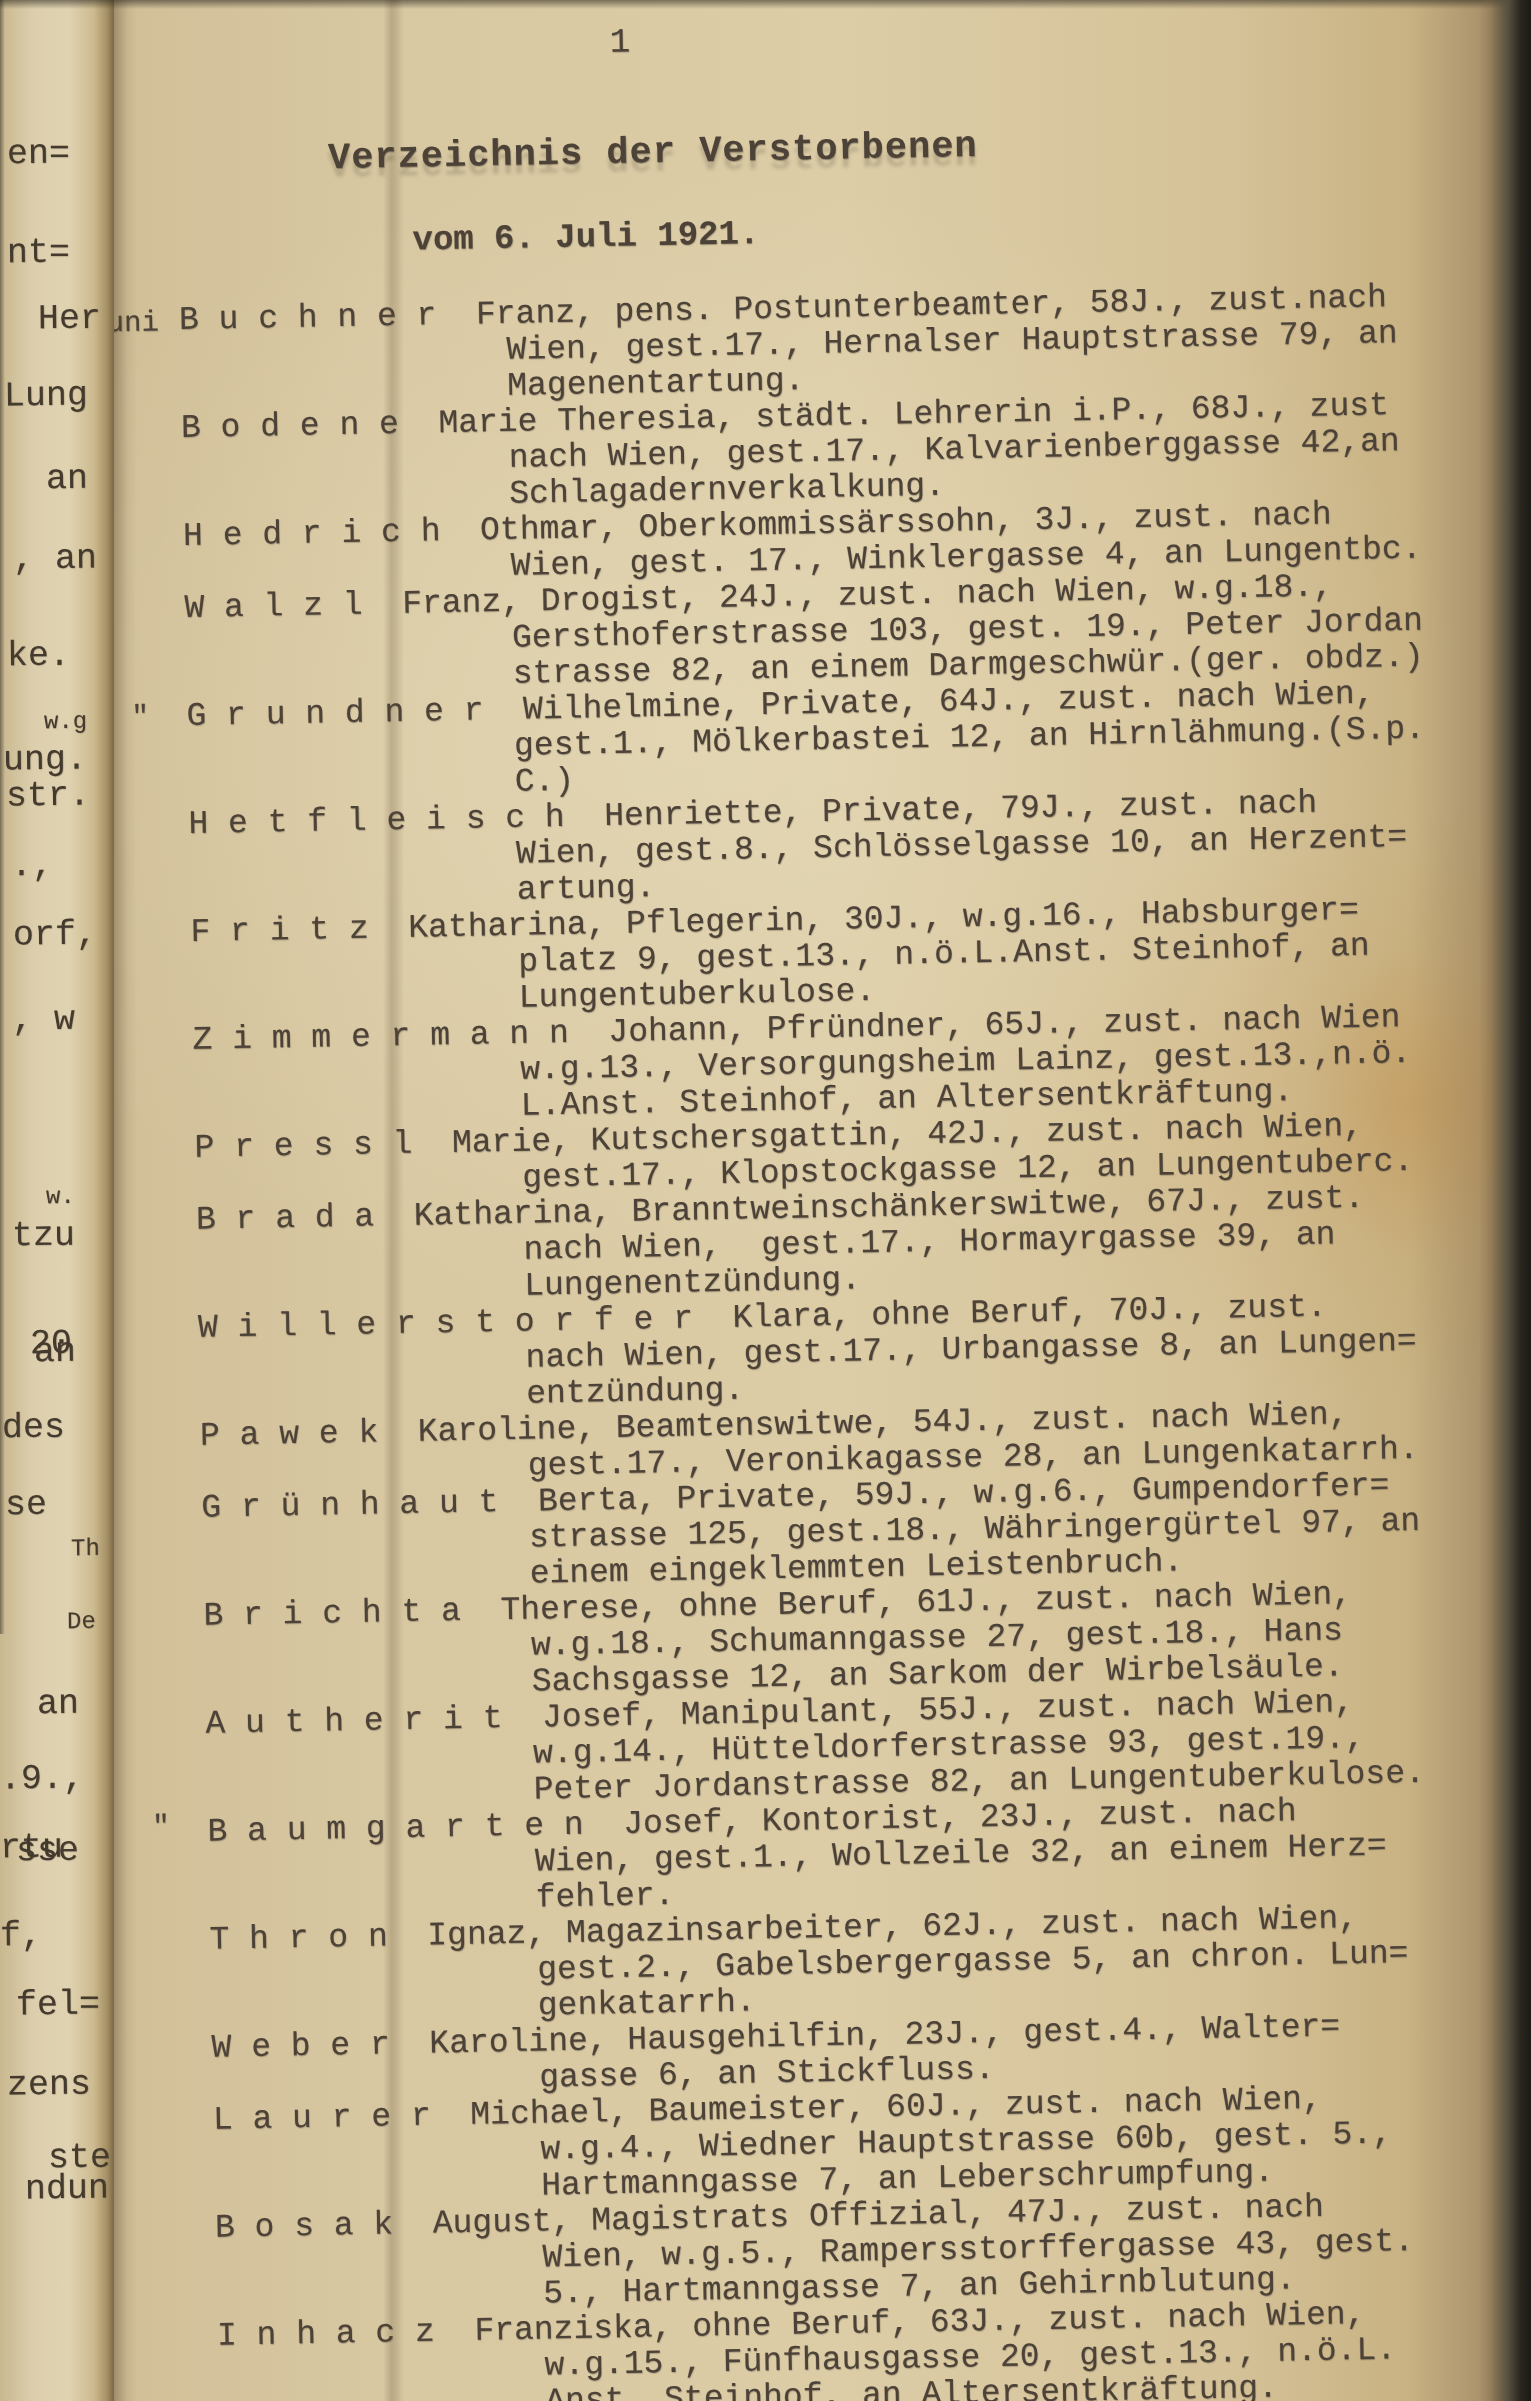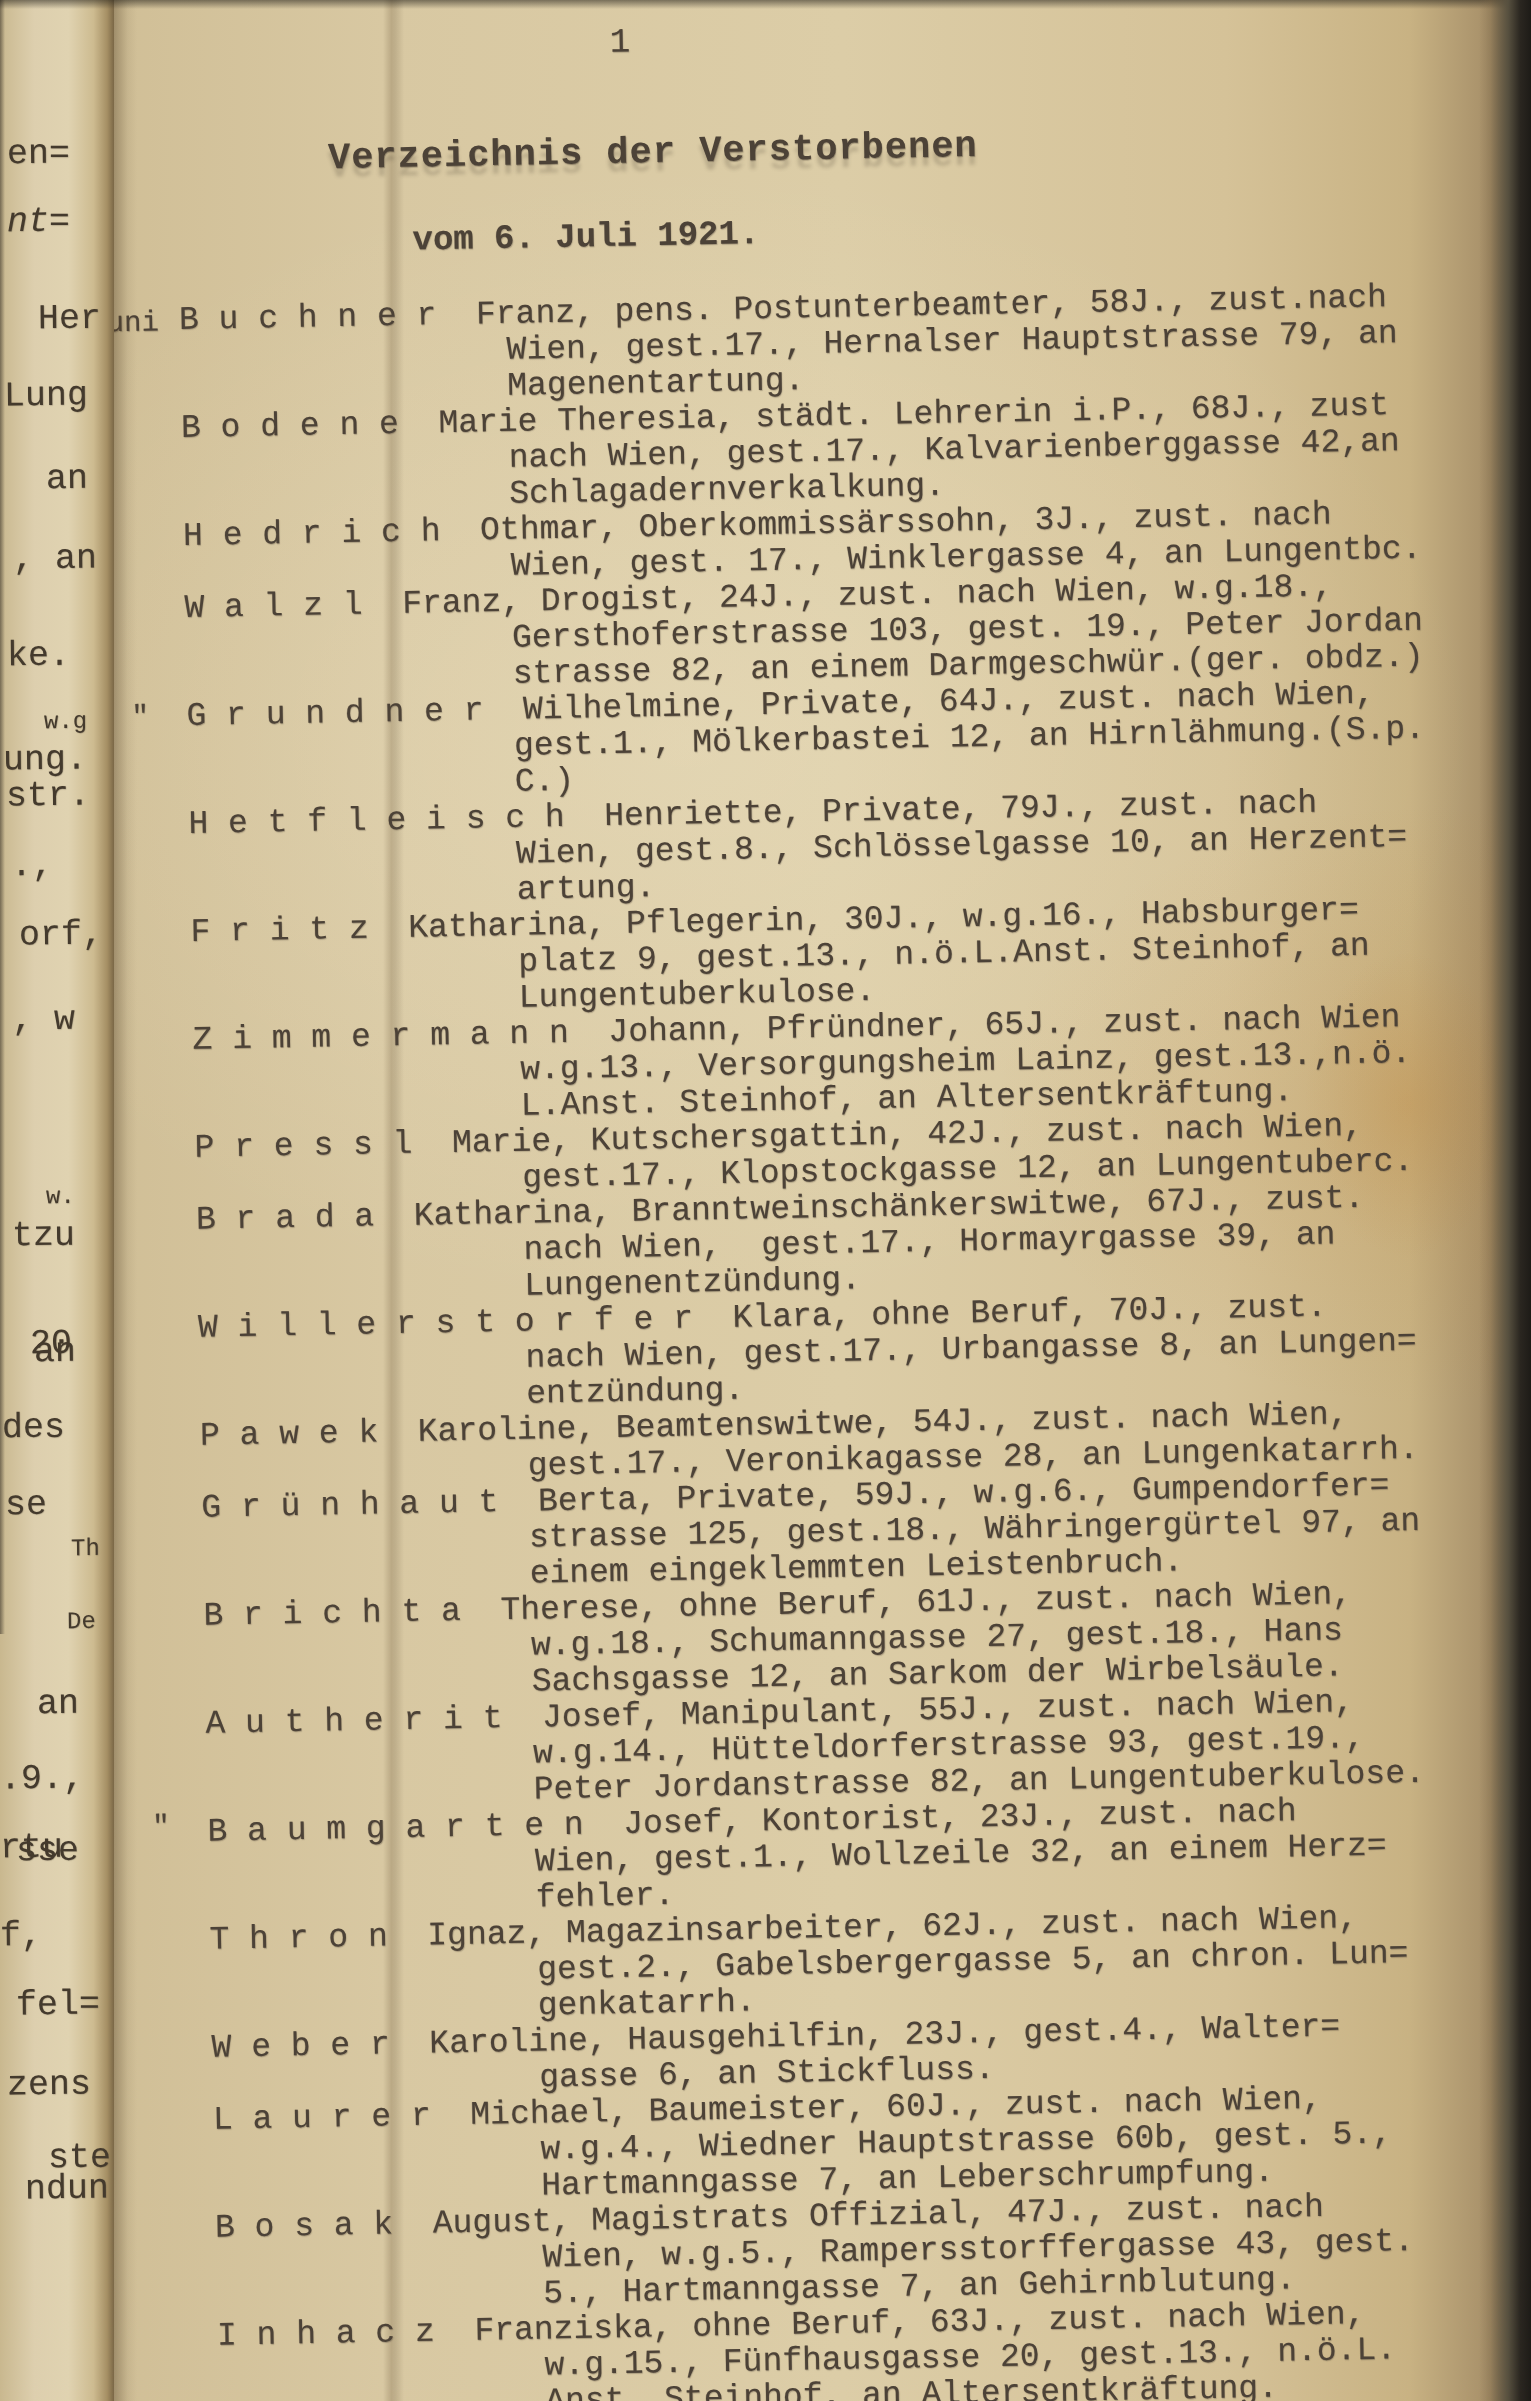--- a/index.html
+++ b/index.html
@@ -123,31 +123,31 @@
       </div>
     <div>
         <div class="margin-note ink" style="top: 305px;"><span>27.Juni</span></div>
         <div class="margin-note ink" style="top: 699px;"><span>28.</span><span class="ditto">"</span></div>
         <div class="margin-note ink" style="top: 1809px;"><span>29.</span><span class="ditto">"</span></div>
       </div>
   </div>
 
   <div class="fold">
       <div class="fragment" style="left: 7.2px; top: 137px; text-align: right;">en=</div>
-      <div class="fragment" style="left: 7.2px; top: 205px; font-style: italic;">nt=</div>
+      <div class="fragment" style="left: 7.2px; top: 236px;">nt=</div>
       <div class="fragment" style="left: 38px; top: 302px;">Her</div>
       <div class="fragment" style="left: 3.8px; top: 379px;">Lung</div>
       <div class="fragment" style="left: 46px; top: 462px;">an</div>
       <div class="fragment" style="left: 13.4px; top: 542px;">, an</div>
       <div class="fragment" style="left: 6.7px; top: 639px;">ke.</div>
       <div class="fragment small" style="left: 44px; top: 710px;">w.g</div>
       <div class="fragment" style="left: 2.9px; top: 743px;">ung.</div>
       <div class="fragment" style="left: 5.8px; top: 779px;">str.</div>
       <div class="fragment" style="left: 10.6px; top: 849px;">.,</div>
-      <div class="fragment" style="left: 19px; top: 918px;">orf,</div>
+      <div class="fragment" style="left: 1px; top: 918px; padding-left: 12px;">orf,</div>
       <div class="fragment" style="left: 11.5px; top: 1003px;">, w</div>
       <div class="fragment small" style="left: 46px; top: 1185px;">w.</div>
       <div class="fragment" style="left: 11.5px; top: 1219px;">tzu</div>
       <div class="fragment" style="left: 30px; top: 1327px;">20</div>
       <div class="fragment" style="left: 34px; top: 1335px;">an</div>
       <div class="fragment" style="left: 1.9px; top: 1411px;">des</div>
       <div class="fragment" style="left: 4.8px; top: 1488px;">se</div>
       <div class="fragment small" style="left: 71px; top: 1537px;">Th</div>
       <div class="fragment small" style="left: 67px; top: 1610px; text-align: right;">De</div>
       <div class="fragment" style="left: 37px; top: 1687px;">an</div>

